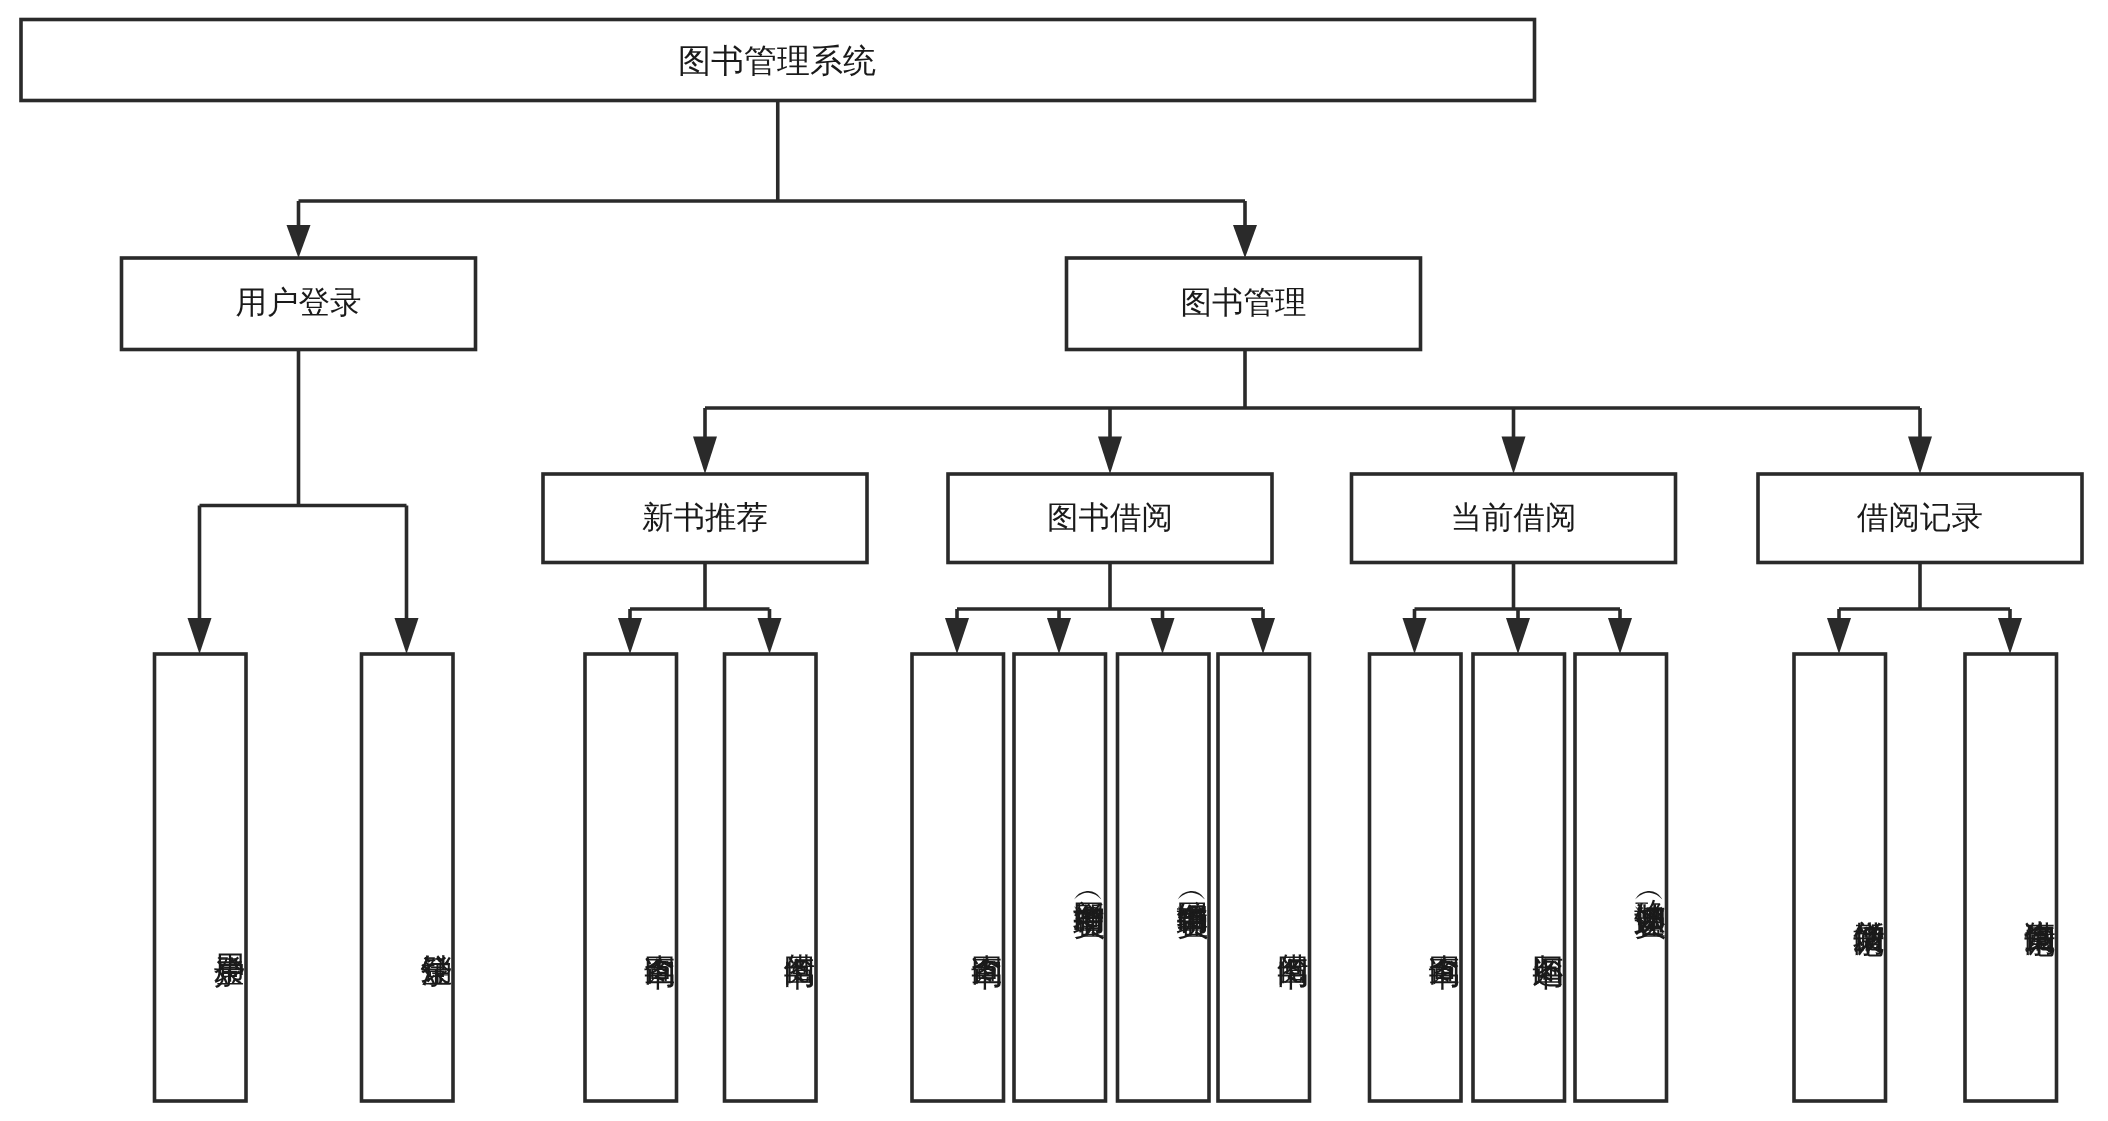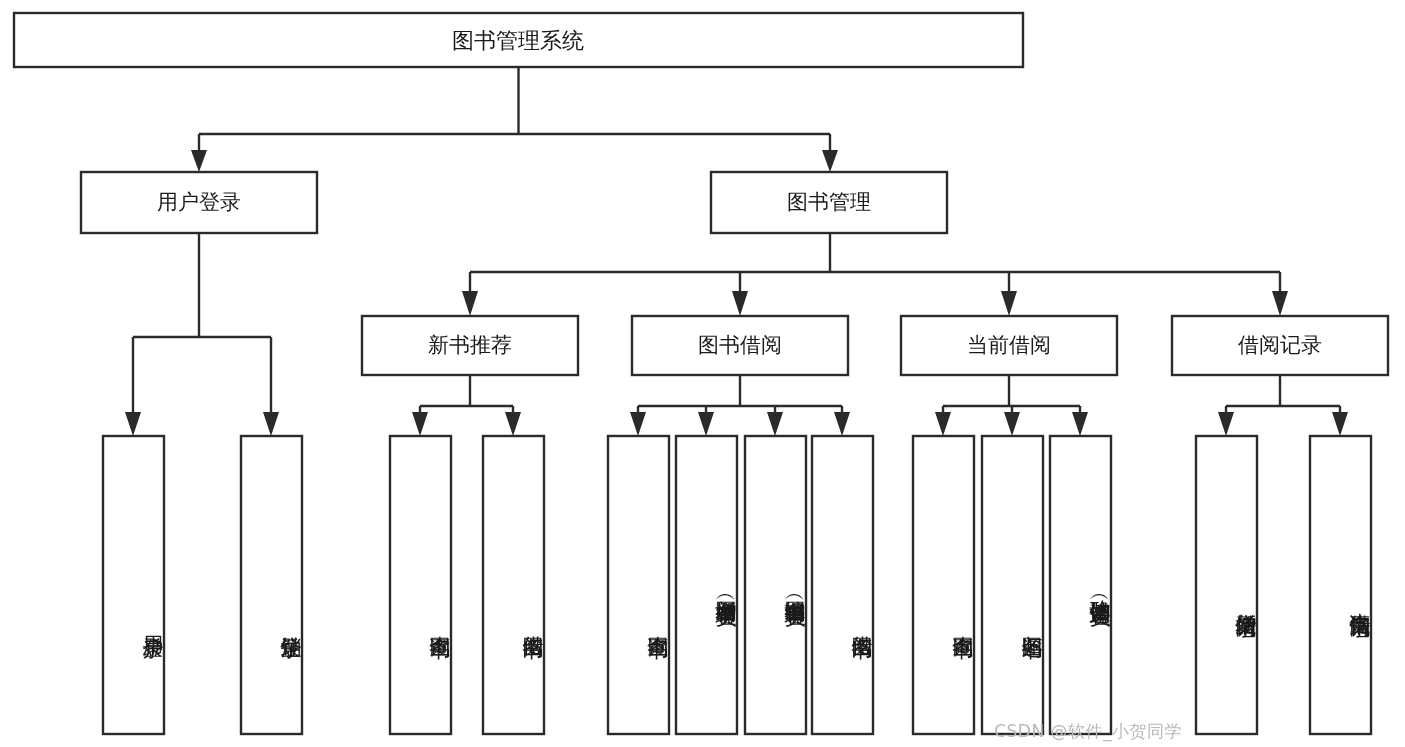--- a/index.html
+++ b/index.html
@@ -247,14 +247,13 @@
   <div class="leaf-text" style="left:608px; top:516px; width:61px; height:210px;">查询图书</div>
   <div class="leaf-text" style="left:676px; top:444px; width:61px; height:286px;">新增图书（管理员）</div>
   <div class="leaf-text" style="left:745px; top:444px; width:61px; height:286px;">编辑图书（管理员）</div>
   <div class="leaf-text" style="left:812px; top:516px; width:61px; height:210px;">借阅图书</div>
   <div class="leaf-text" style="left:913px; top:516px; width:61px; height:210px;">查询图书</div>
   <div class="leaf-text" style="left:982px; top:516px; width:61px; height:210px;">归还图书</div>
   <div class="leaf-text" style="left:1050px; top:444px; width:61px; height:286px;">确认归还（管理员）</div>
   <div class="leaf-text" style="left:1196px; top:472px; width:61px; height:254px;">新增借阅记录</div>
   <div class="leaf-text" style="left:1310px; top:472px; width:61px; height:254px;">查询借阅记录</div>
 
-  <div class="watermark">CSDN @软件_小贺同学</div>
 </div>
 
 </body></html>

